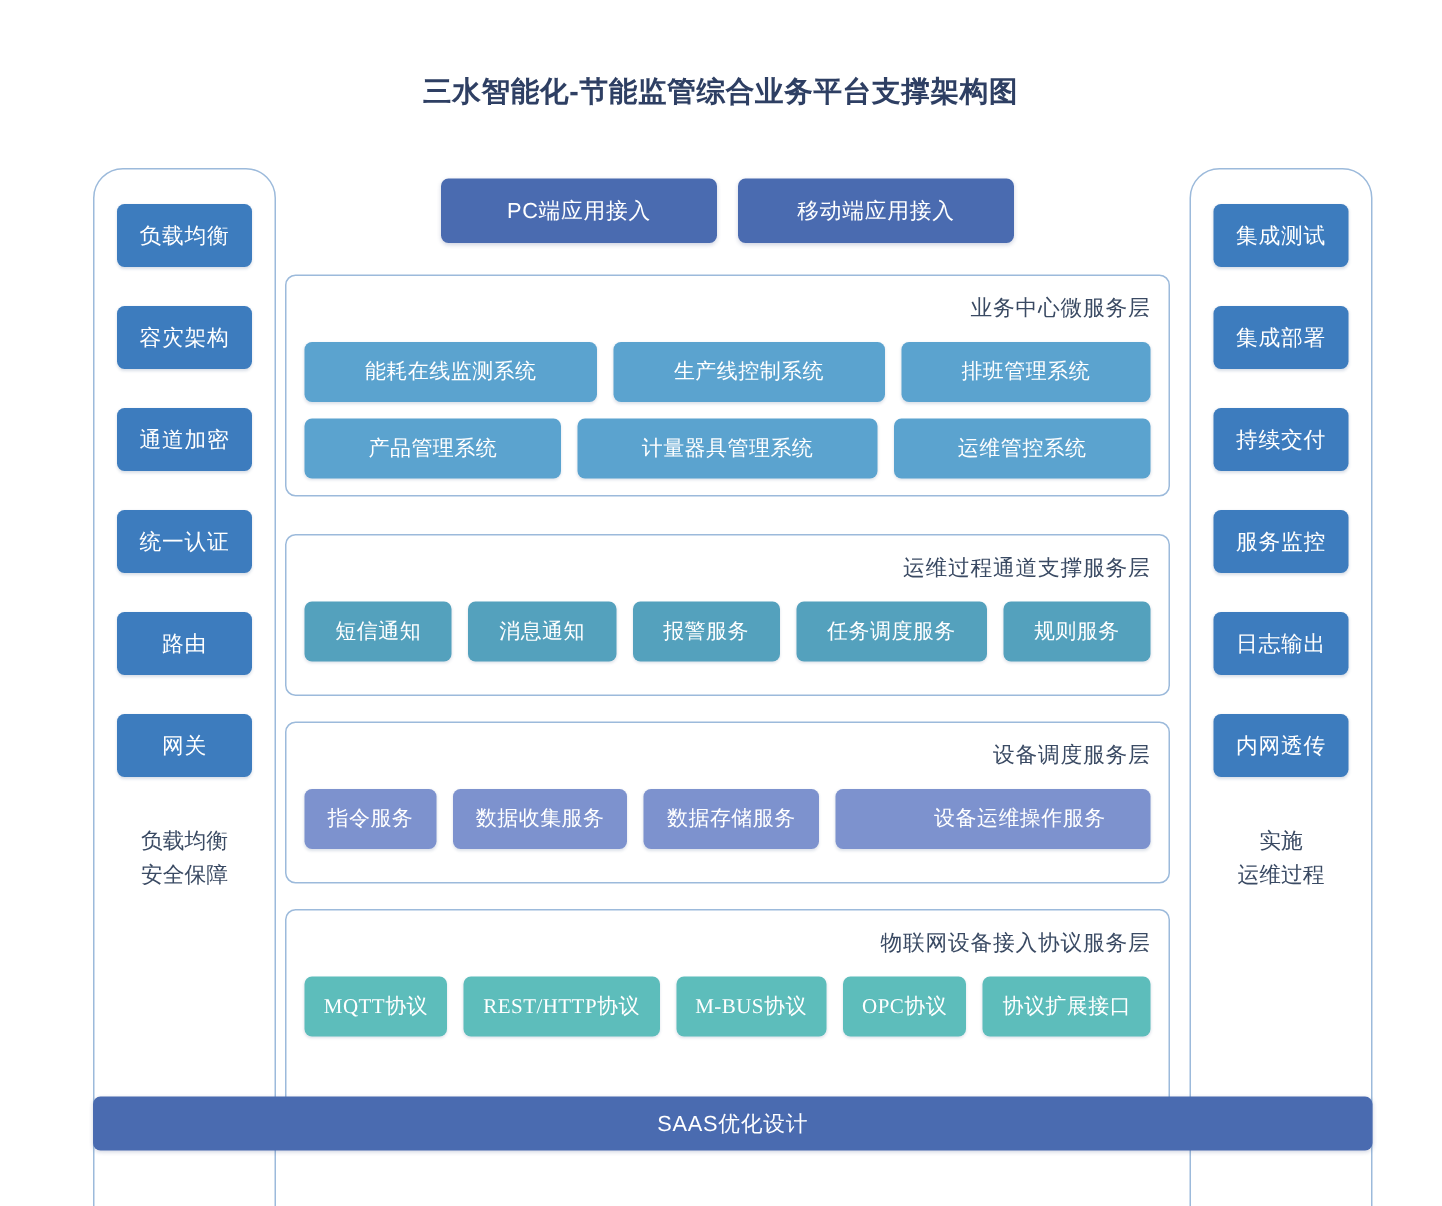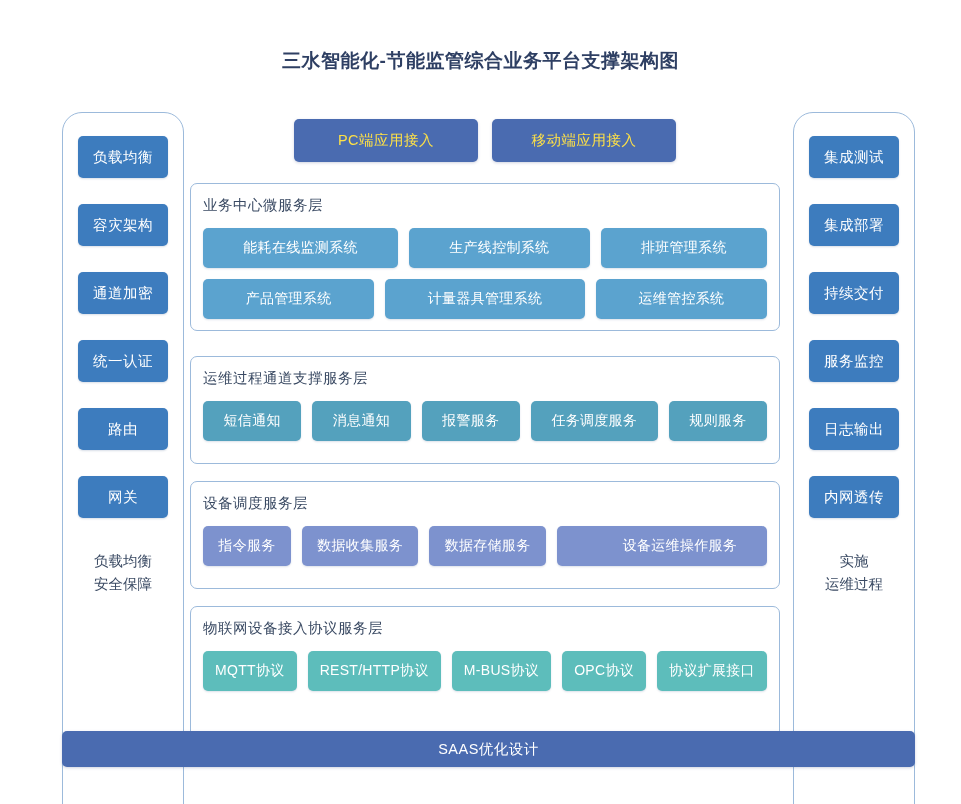--- a/index.html
+++ b/index.html
@@ -84,51 +84,52 @@
     width: 590px;
     display: flex;
     justify-content: center;
     gap: 14px;
   }
   .top-btn {
     width: 184px;
     height: 43px;
     background: #4a6bb0;
     border-radius: 5px;
-    color: #fde047;
+    color: #ffffff;
     font-size: 14.5px;
     display: flex;
     align-items: center;
     justify-content: center;
     box-shadow: 0 1px 3px rgba(40,60,120,0.22);
     letter-spacing: 0.5px;
   }
 
   
   .panel {
     position: absolute;
     left: 190px;
     width: 590px;
     border: 1.4px solid #9cbadb;
     border-radius: 7px;
     background: #ffffff;
     box-sizing: border-box;
     padding: 12px 12px 14px 12px;
   }
   .panel-title {
-    text-align: left;
+    text-align: right;
     font-size: 14.5px;
     color: #3a4a63;
     margin-bottom: 13px;
     letter-spacing: 0.5px;
   }
   .panel-row {
     display: flex;
     justify-content: space-between;
     gap: 11px;
+    font-family: Liberation Serif, serif;
   }
   .panel-row + .panel-row { margin-top: 11px; }
 
   .chip {
     height: 40px;
     flex: 1 1 auto;
     border-radius: 5px;
     color: #ffffff;
     font-size: 14px;
     display: flex;

